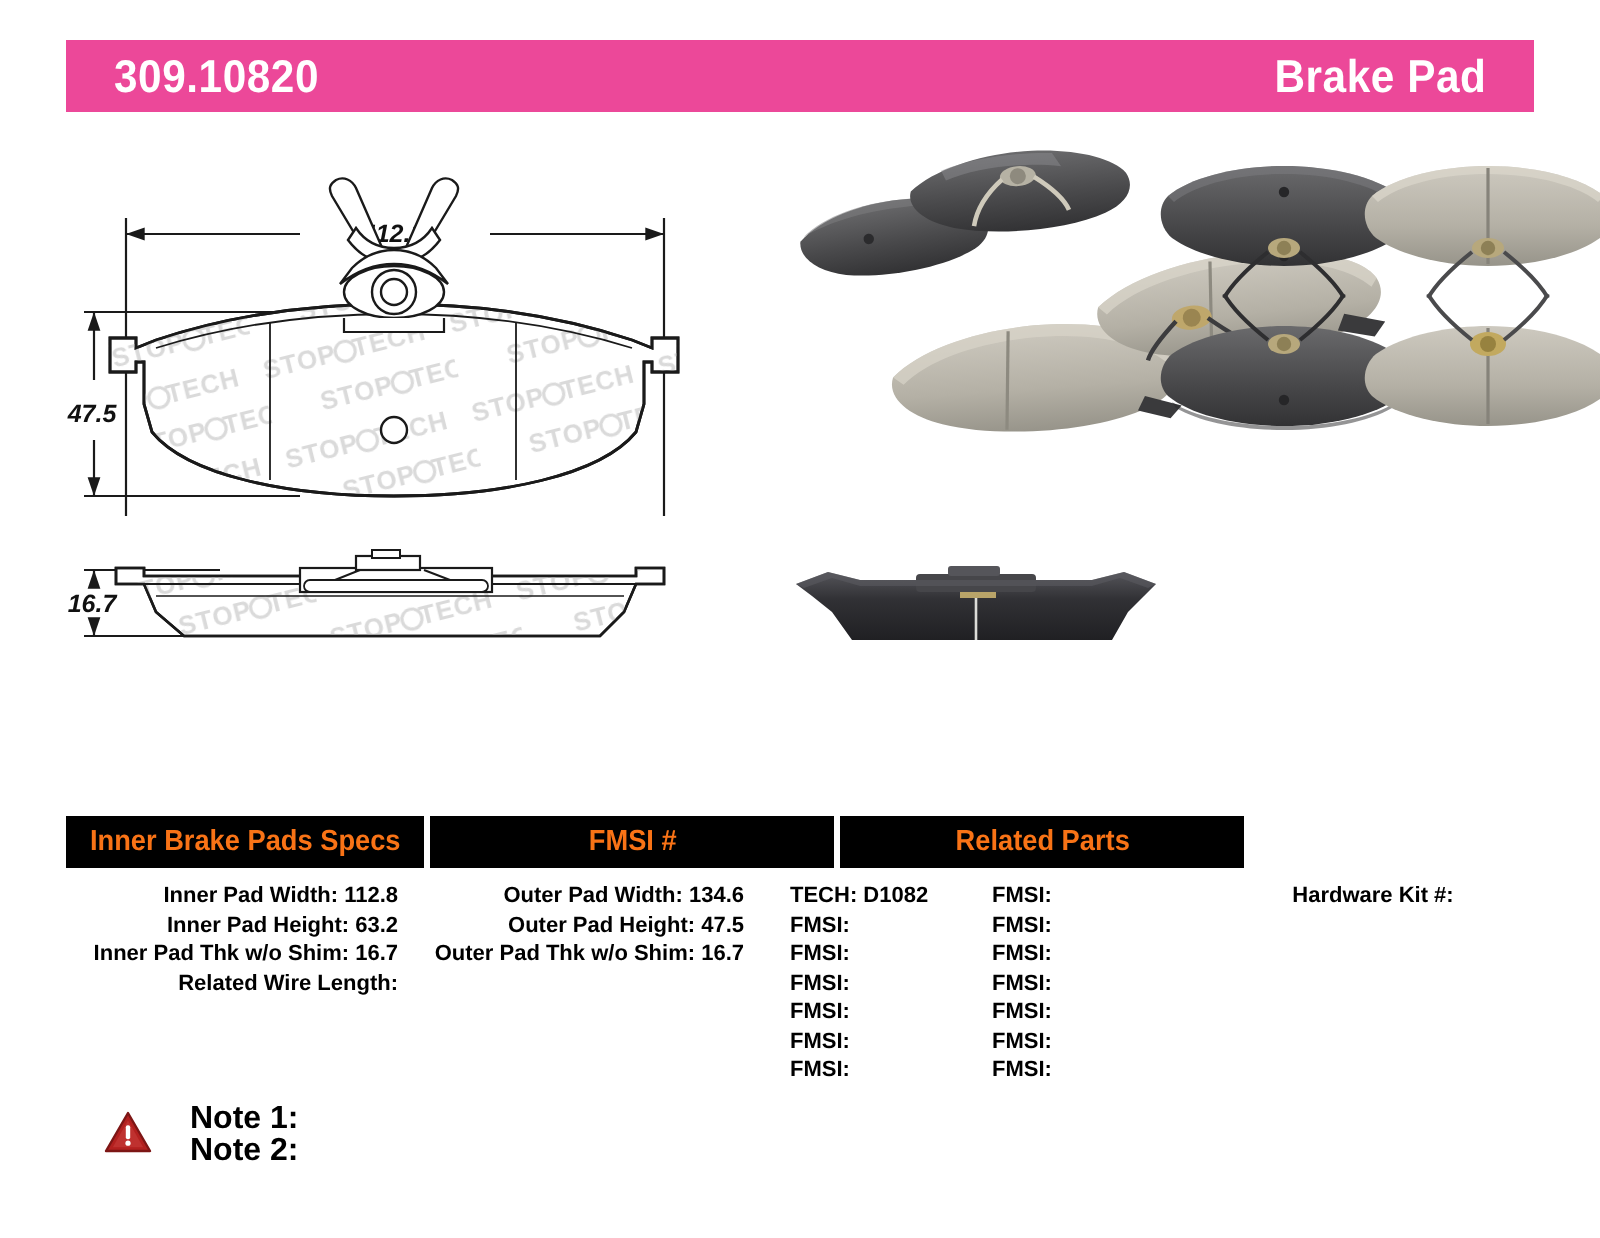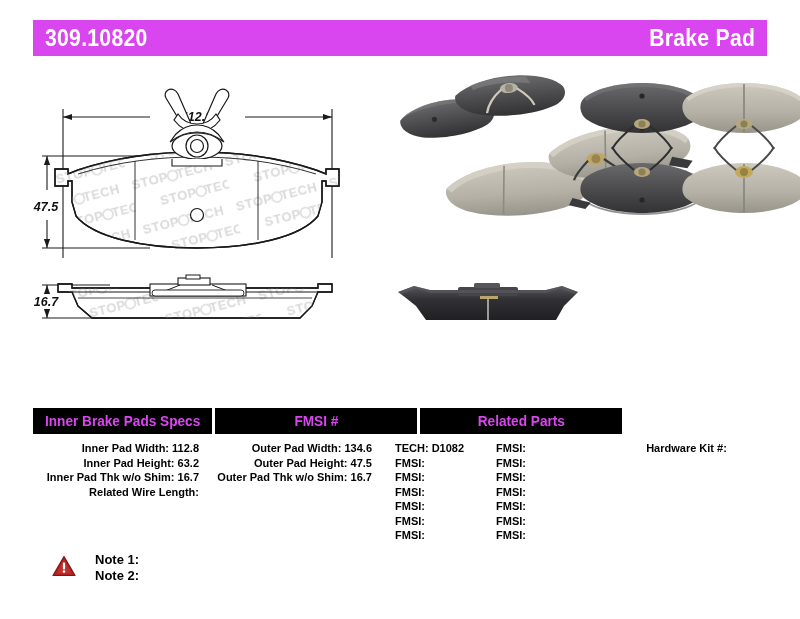--- a/index.html
+++ b/index.html
@@ -9,23 +9,23 @@
     font-family:"Liberation Sans", sans-serif;
     color:#000;
     overflow:hidden;
     position:relative;
   }
   .page{position:relative;width:800px;height:619px;}
 
   
   .header-bar{
     position:absolute;left:33px;top:20px;width:734px;height:36px;
-    background:#d946ef;
+    background:#ec4899;
     display:flex;align-items:center;justify-content:space-between;
-    padding:0 12px;box-sizing:border-box;
+    padding:0 24px;box-sizing:border-box;
   }
   .header-bar .part-no{
     color:#fff;font-size:23px;font-weight:bold;letter-spacing:.3px;
     transform:scaleX(.92);transform-origin:left center;
   }
   .header-bar .prod-type{
     color:#fff;font-size:23px;font-weight:bold;letter-spacing:.3px;
     transform:scaleX(.92);transform-origin:right center;
   }
 
@@ -35,21 +35,21 @@
 
   .dim-label{
     font-weight:bold;font-style:italic;font-size:12.5px;
     fill:#111;
   }
 
   
   .table{position:absolute;left:33px;top:408px;width:734px;}
   .thead{display:flex;width:100%;height:26px;}
   .th{
-    background:#000;color:#d946ef;
+    background:#000;color:#f97316;
     font-size:14.5px;font-weight:bold;
     display:flex;align-items:center;justify-content:center;
     box-sizing:border-box;
     transform-origin:center;
   }
   .th span{transform:scaleX(.94);display:inline-block;}
   .th.inner{width:179px;}
   .th.outer{width:173px;}
   .th.gap{width:3px;background:#fff;}
   .th.fmsi{width:202px;}
@@ -69,21 +69,21 @@
     white-space:nowrap;
   }
   .col-inner .spec-row,.col-outer .spec-row{text-align:right;padding-right:13px;}
   .col-fmsi .spec-row{text-align:left;padding-left:7px;}
   .col-related .spec-row{text-align:center;padding-left:13px;}
 
   
   .notes{position:absolute;left:52px;top:552px;display:flex;align-items:flex-start;}
   .warn-icon{width:24px;height:22px;margin-top:3px;}
   .note-lines{margin-left:19px;}
-  .note-line{font-size:13px;font-weight:bold;line-height:15.5px;white-space:nowrap;}
+  .note-line{font-size:16px;font-weight:bold;line-height:15.5px;white-space:nowrap;}
 </style>
 </head>
 <body>
 
 <div class="page">
 
   <div class="header-bar">
     <div class="part-no">309.10820</div>
     <div class="prod-type">Brake Pad</div>
   </div>

